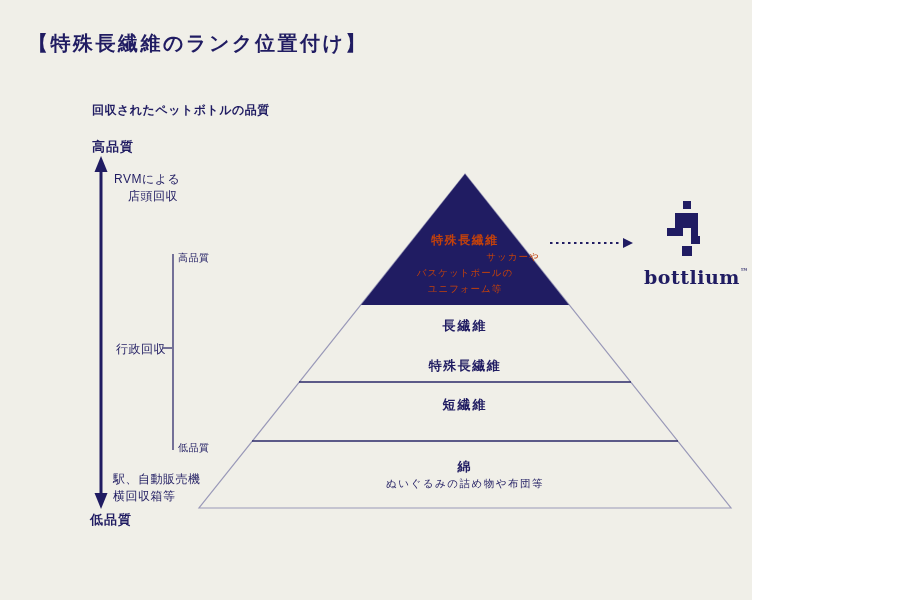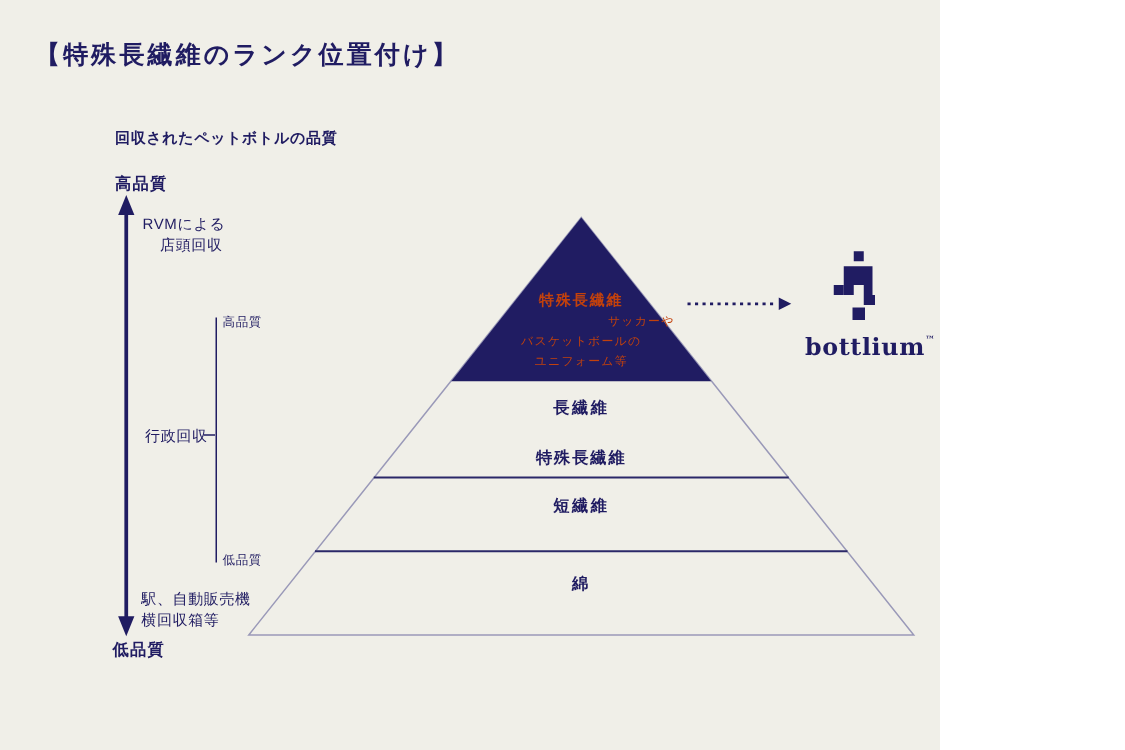--- a/index.html
+++ b/index.html
@@ -87,20 +87,21 @@
   <div class="abs ctr t1desc white" style="left:465px;top:251px;margin-left:48px;">サッカーや</div>
   <div class="abs ctr t1desc white" style="left:465px;top:267px;">バスケットボールの</div>
   <div class="abs ctr t1desc white" style="left:465px;top:283px;">ユニフォーム等</div>
 
   <div class="abs ctr tiername" style="left:465px;top:317px;">長繊維</div>
   <div class="abs ctr tiername" style="left:465px;top:357px;letter-spacing:1.5px;">特殊長繊維</div>
 
   <div class="abs ctr tiername" style="left:465px;top:396px;">短繊維</div>
 
   <div class="abs ctr tiername" style="left:465px;top:458px;">綿</div>
+  <div class="abs ctr tierdesc" style="left:465px;top:477px;">ぬいぐるみの詰め物や布団等</div>
 
   <div>
     <div class="sq" style="left:683px;top:201px;width:8px;height:8px;"></div>
     <div class="sq" style="left:675px;top:213px;width:23px;height:23px;"></div>
     <div class="sq-notch" style="left:683px;top:228px;width:8px;height:8px;"></div>
     <div class="sq" style="left:667px;top:228px;width:8px;height:8px;"></div>
     <div class="sq" style="left:691px;top:236px;width:9px;height:8px;"></div>
     <div class="sq" style="left:682px;top:246px;width:10px;height:10px;"></div>
   </div>
   <div class="abs ctr wordmark" style="left:696px;top:266px;text-align:center;">

